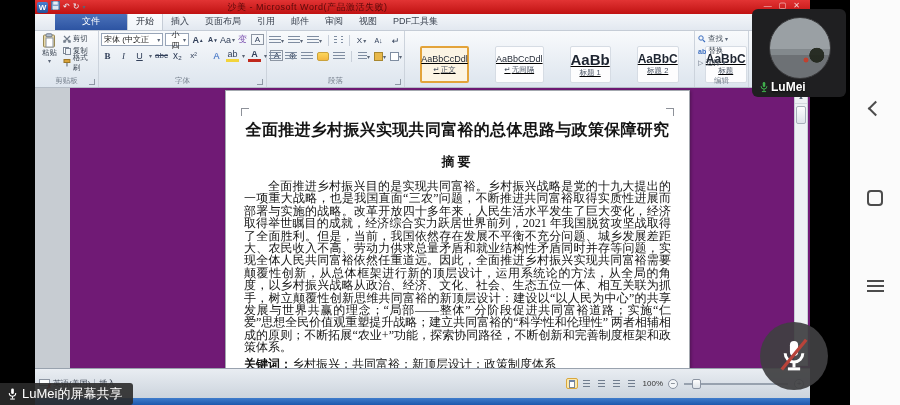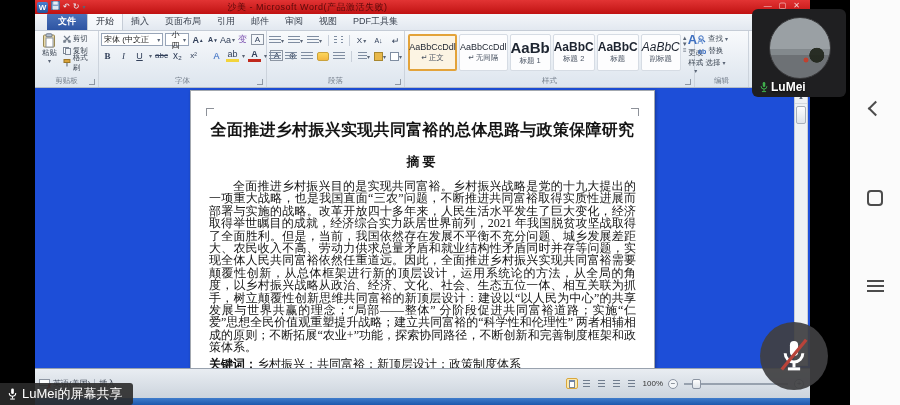--- a/index.html
+++ b/index.html
@@ -21,21 +21,21 @@
   .qic.save { color:#cfe0f2; }
   .title-text { position:absolute; left:0; right:230px; text-align:center; font-size:9px;
                 color:#57topic0a0a; color:#5c0a0a; letter-spacing:.5px; }
   .winctl { position:absolute; right:10px; top:1px; display:flex; gap:7px; color:#f4d2d2; font-size:8px; }
 
   
   .tabrow { height:17px; background:linear-gradient(#f3f6f9,#e2e8f0); border-bottom:1px solid #c5ccd6;
             display:flex; align-items:flex-end; flex:0 0 auto; }
   .tab { font-size:9px; color:#3b4350; padding:2px 8px 2px; cursor:default; }
   .tab.file { background:linear-gradient(#4d74bb,#2d54a2); color:#fff; border-radius:2px 2px 0 0;
-              margin-left:12px; padding:2px 11px;font-weight:bold; }
+              margin-left:20px; padding:2px 27px; }
   .tab.active { background:linear-gradient(#fbfcfe,#f1f5f9); border:1px solid #c5ccd6; border-bottom:none;
                 border-radius:2px 2px 0 0; color:#1f2630; }
 
   
   .ribbon { height:57px; background:linear-gradient(#f8fafc,#e9eef4 55%,#dde5ee);
             border-bottom:1px solid #b4bcc6; display:flex; overflow:hidden; flex:0 0 auto; }
   .grp { display:flex; flex-direction:column; border-right:1px solid #ccd3dc; padding:2px 2px 0; }
   .grp-body { flex:1; display:flex; align-items:flex-start; }
   .grp-label { height:11px; font-size:7.5px; color:#78828f; text-align:center; position:relative; padding:0 9px; }
   .launcher { position:absolute; right:1px; bottom:2px; width:6px; height:6px;
@@ -52,30 +52,30 @@
 
   
   .i-line { width:12px; height:9px; background:repeating-linear-gradient(to bottom,#7f8da1 0 1px,transparent 1px 3px); }
   .i-align { width:12px; height:9px; }
   .hl { background:linear-gradient(#fbd65c,#f4b740); border:1px solid #caa23c; border-radius:2px; padding:1px; }
   .u { text-decoration:underline; }
   .strike { text-decoration:line-through; font-size:8px; }
 
   
   .style-item { width:49px; height:37px; background:#fdfdfe; border:1px solid #d6dce4; border-radius:2px;
-                margin:1px; display:flex; flex-direction:column; align-items:center; justify-content:center; gap:1px; }
+                margin:13px; display:flex; flex-direction:column; align-items:center; justify-content:center; gap:1px;text-decoration:underline; }
   .style-item.sel { border:2px solid #e3a33a; background:#fcf4e3; }
   .st-sample { color:#1d2430; line-height:1; }
   .st-name { font-size:7.5px; color:#4a5463; display:flex; align-items:center; gap:1px; }
   .gal-scroll { width:10px; display:flex; flex-direction:column; justify-content:space-between;
                 padding:2px 0; align-items:center; }
   .gal-scroll span { font-size:6px; color:#5a6576; }
 
   
-  .docarea { flex:1; position:relative; background:#1d4ed8; overflow:hidden; }
+  .docarea { flex:1; position:relative; background:#701a75; overflow:hidden;margin-left:35px; }
   .page { position:absolute; left:155px; top:2px; width:465px; height:330px; background:#fff;
           border:1px solid #a3a8af; box-shadow:1px 1px 3px rgba(0,0,0,.3); padding:18px 18px 0;
           font-family:"Liberation Serif","DejaVu Serif",serif; color:#141414; }
   .cropmark { position:absolute; width:8px; height:8px; border-top:1px solid #8d9199; }
   .cropmark.l { left:15px; top:17px; border-left:1px solid #8d9199; }
   .cropmark.r { right:15px; top:17px; border-right:1px solid #8d9199; }
   .doc-title { margin-top:11px; text-align:center; font-size:16px; font-weight:bold; letter-spacing:.3px; }
   .doc-abstract { margin-top:12px; text-align:center; font-size:13px; font-weight:bold; letter-spacing:3px; }
   .doc-body { margin-top:9px; font-size:12px; line-height:12.4px; text-align:justify; text-indent:24px; }
   .doc-keywords { margin-top:4px; font-size:12px; line-height:13px; }

